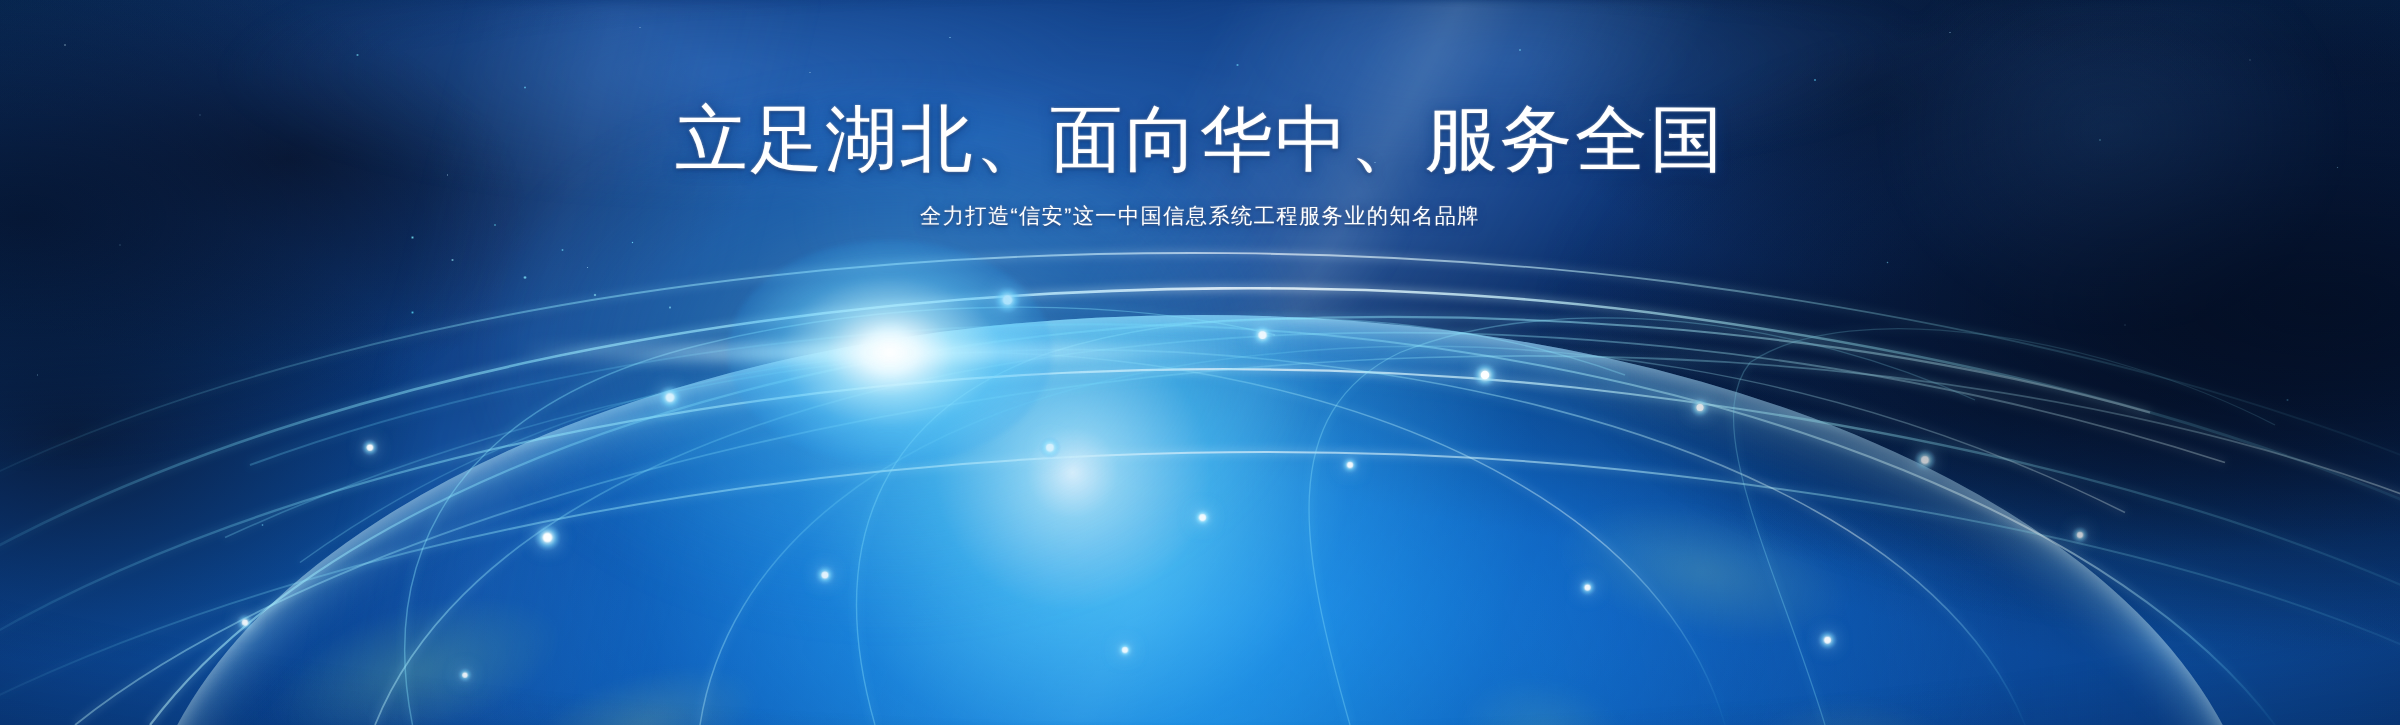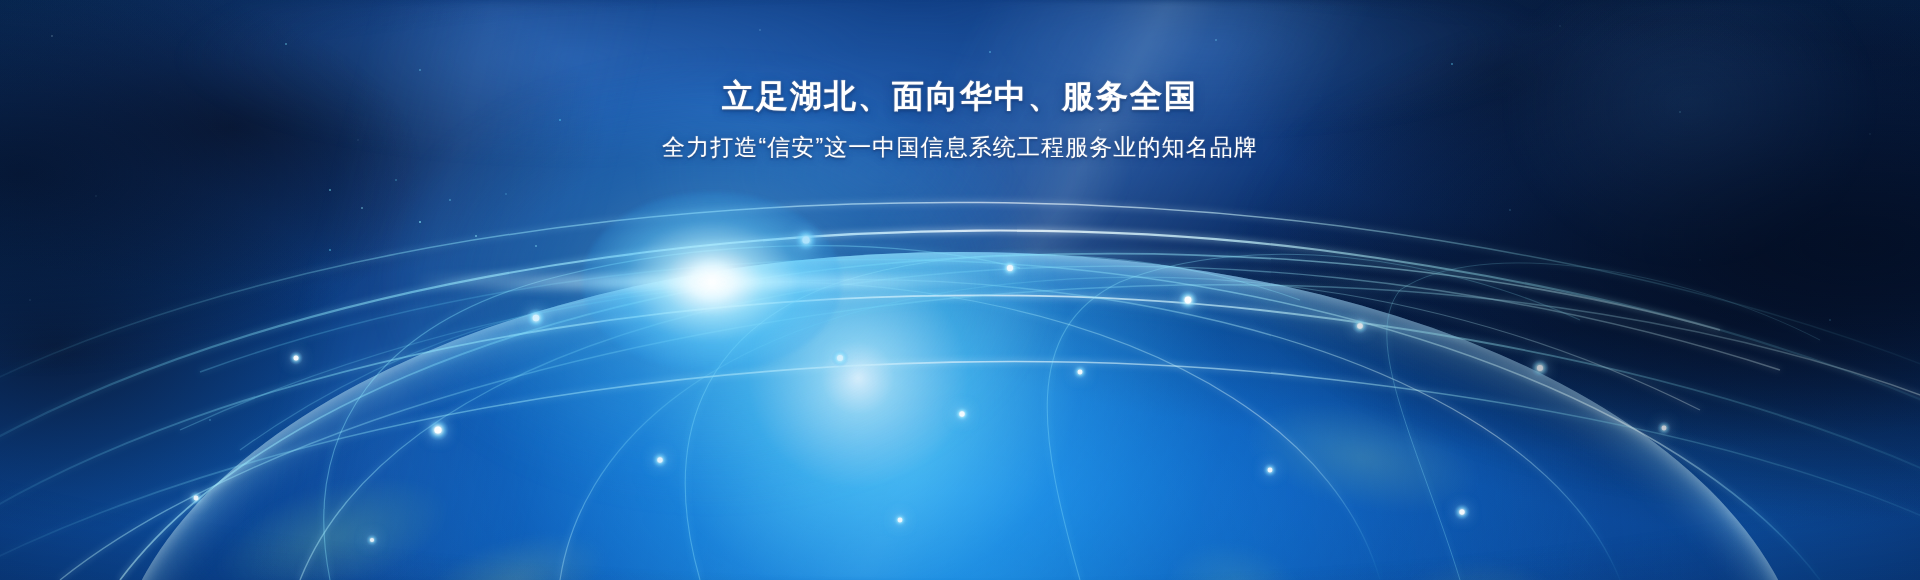--- a/index.html
+++ b/index.html
@@ -220,34 +220,34 @@
   
   .text-block {
     position: absolute;
     left: 0;
     top: 78px;
     width: 1920px;
     text-align: center;
     z-index: 40;
   }
   .title {
-    font-size: 32px;
+    font-size: 58px;
     line-height: 1.18;
-    font-weight: 700;
+    font-weight: 400;
     color: #ffffff;
     letter-spacing: 2px;
     margin: 0;
     text-shadow:
       0 0 2px rgba(255,255,255,0.55),
       0 2px 10px rgba(10,60,130,0.85),
       0 1px 3px rgba(5,30,80,0.9);
   }
   .subtitle {
     margin: 14px 0 0 0;
-    font-size: 23px;
+    font-size: 17px;
     line-height: 1.5;
     font-weight: 400;
     color: #ffffff;
     letter-spacing: 1.1px;
     text-shadow:
       0 0 2px rgba(255,255,255,0.4),
       0 1px 7px rgba(10,55,125,0.9),
       0 1px 2px rgba(5,30,80,0.85);
   }
 

